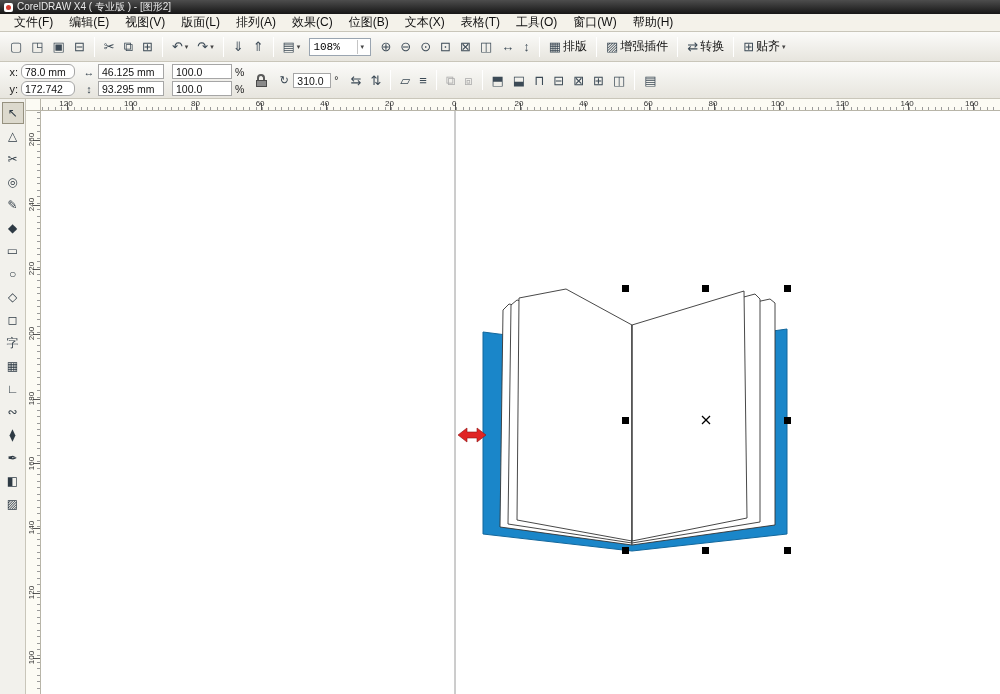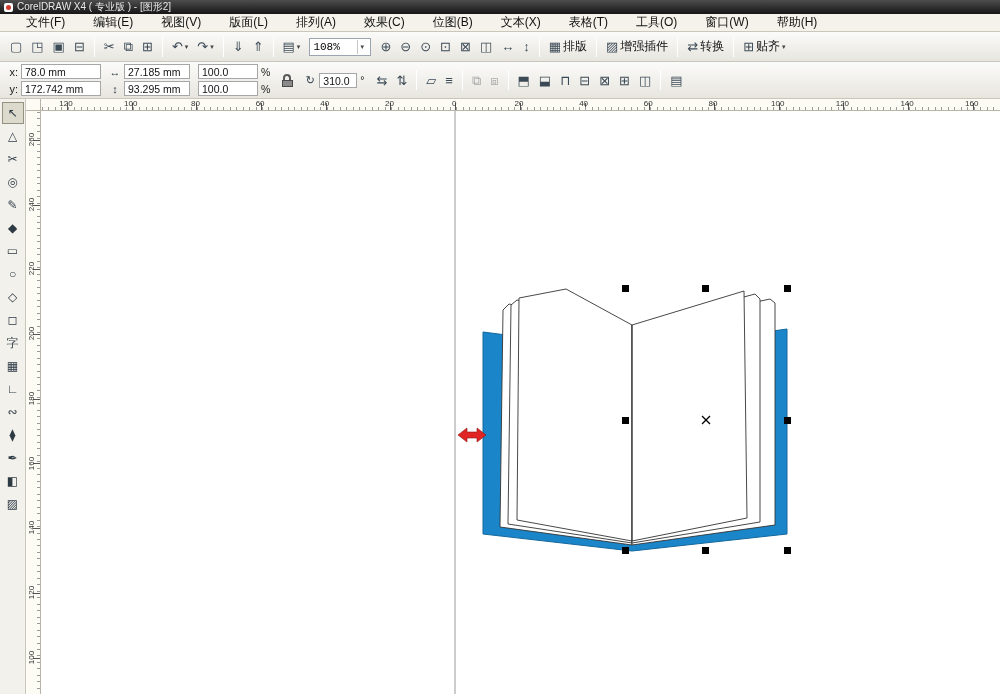--- a/index.html
+++ b/index.html
@@ -10,21 +10,21 @@
   
   .titlebar { position:absolute; left:0; top:0; right:0; height:14px;
     background:linear-gradient(#4d4d4d,#161616); color:#e8e8e8;
     display:flex; align-items:center; gap:4px; padding:0 4px; font-size:10px; }
   .app-icon { width:9px; height:9px; background:#fff; border-radius:2px; position:relative; }
   .app-icon::after { content:""; position:absolute; left:2px; top:2px; width:5px; height:5px; border-radius:50%; background:#d23b2f; }
 
   
   .menubar { position:absolute; left:0; top:14px; right:0; height:18px; background:#f4f2ea;
     border-bottom:1px solid #c9c6ba; display:flex; align-items:center; padding:0 6px; }
-  .menu-item { padding:1px 8px; font-size:12px; color:#111; cursor:default;margin-left:12px; }
+  .menu-item { padding:1px 8px; font-size:12px; color:#111; cursor:default; }
 
   
   .toolbar { position:absolute; left:0; top:32px; right:0; height:30px;
     background:linear-gradient(#fbfbf9,#e7e5de); border-bottom:1px solid #c9c6ba;
     display:flex; align-items:center; padding:0 6px; gap:1px; }
   .tbtn { display:inline-flex; align-items:center; gap:2px; background:transparent; border:1px solid transparent;
     height:22px; padding:0 3px; font-size:12px; color:#222; cursor:default; }
   .tbtn .glyph { font-size:13px; line-height:1; color:#3c4a56; }
   .tbtn .tlabel { font-size:12px; color:#111; }
   .tbtn.disabled .glyph { color:#aaa; }
@@ -38,21 +38,21 @@
   
   .propbar { position:absolute; left:0; top:62px; right:0; height:37px;
     background:linear-gradient(#fbfbf9,#e7e5de); border-bottom:1px solid #c9c6ba;
     display:flex; align-items:center; padding:0 8px; gap:8px; }
   .pb-group { display:flex; flex-direction:column; gap:2px; }
   .pb-row { display:flex; align-items:center; gap:3px; height:15px; }
   .pb-lab { font-size:11px; color:#222; width:10px; text-align:right; }
   .pb-ico { font-size:11px; color:#33404c; width:12px; text-align:center; }
   .pb-field { background:#fff; border:1px solid #a6a6a6; height:15px; font-size:10.5px;
     padding:1px 3px 0 3px; color:#111; }
-  .pb-field.w62 { width:80px; } .pb-field.w66 { width:66px; } .pb-field.w40 { width:60px; } .pb-field.w38 { width:38px; }
+  .pb-field.w62 { width:54px;border-radius:6px; } .pb-field.w66 { width:66px; } .pb-field.w40 { width:60px; } .pb-field.w38 { width:38px; }
   .pb-unit { font-size:10.5px; color:#222; }
   .lockbtn { width:18px; height:26px; border:1px solid transparent; background:transparent;
     display:flex; flex-direction:column; align-items:center; justify-content:center; cursor:default; }
   .lock-shackle { width:8px; height:6px; border:2px solid #5a5a5a; border-bottom:none; border-radius:4px 4px 0 0; }
   .lock-body { width:11px; height:7px; background:#8a8a8a; border:1px solid #4a4a4a; }
   .pb-icons { display:flex; align-items:center; gap:1px; }
 
   
   .toolbox { position:absolute; left:0; top:99px; width:26px; bottom:0; background:#f2f1ec;
     border-right:1px solid #c9c6ba; display:flex; flex-direction:column; align-items:center; padding-top:3px; }
@@ -214,21 +214,21 @@
         <div class="pb-field w62">78.0 mm</div>
       </div>
       <div class="pb-row">
         <span class="pb-lab">y:</span>
         <div class="pb-field w62">172.742 mm</div>
       </div>
     </div>
     <div class="pb-group">
       <div class="pb-row">
         <span class="pb-ico">↔</span>
-        <div class="pb-field w66">27.185 mm</div>
+        <div class="pb-field w66">46.125 mm</div>
       </div>
       <div class="pb-row">
         <span class="pb-ico">↕</span>
         <div class="pb-field w66">93.295 mm</div>
       </div>
     </div>
     <div class="pb-group">
       <div class="pb-row">
         <div class="pb-field w40">100.0</div>
         <span class="pb-unit">%</span>

